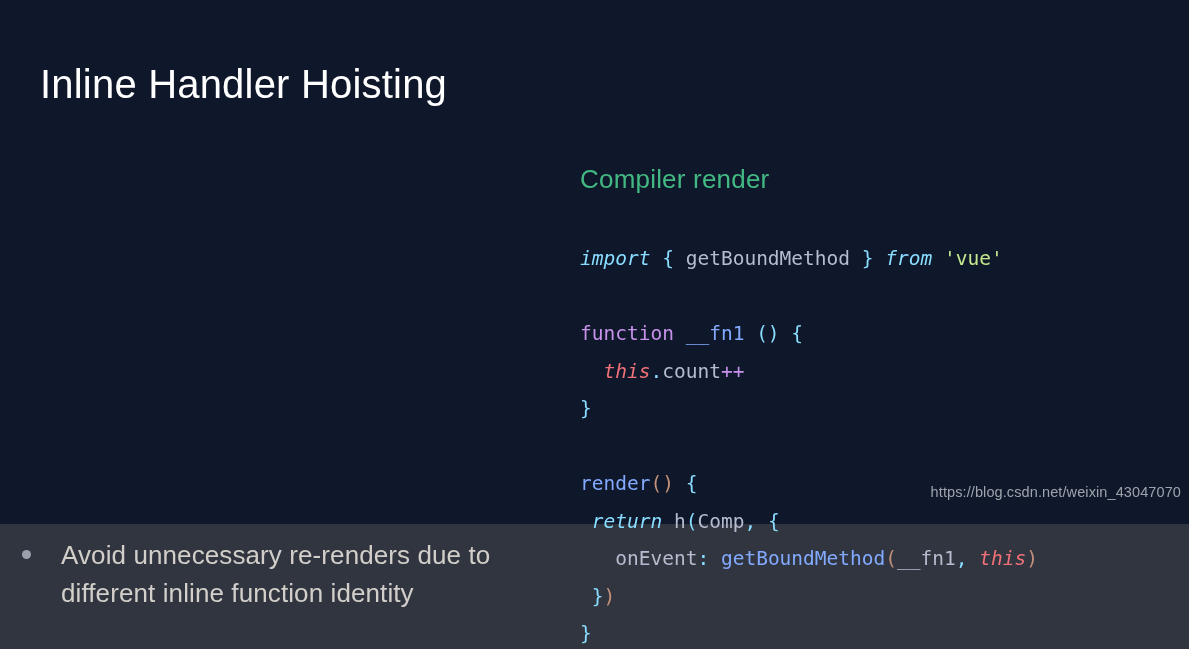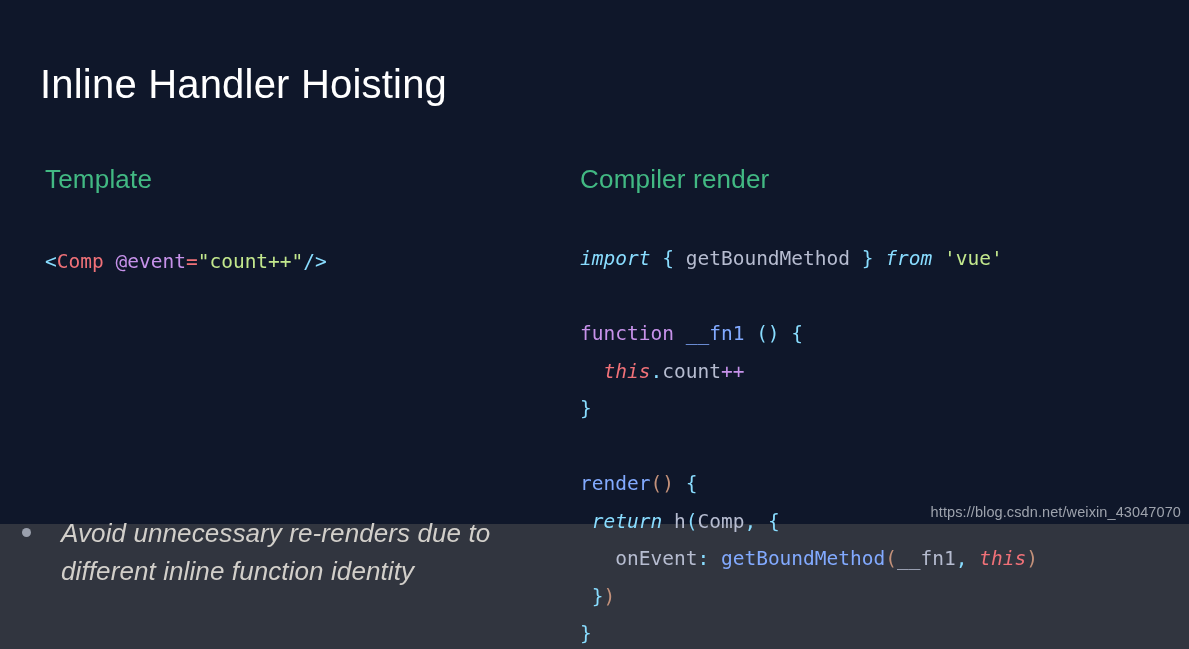--- a/index.html
+++ b/index.html
@@ -83,23 +83,22 @@
   .t-string  { color: #c3e88d; }          
   .t-kw      { color: #89ddff; font-style: italic; text-align: center; }   
   .t-plain   { color: #b6bcd0; }          
   .t-fn      { color: #82aaff; }          
   .t-italic-red { color: #f07178; font-style: italic; text-align: right; }
 
   
   #bullet-list {
     position: absolute;
     left: 22px;
-    top: 514px;
+    top: 536px;
     width: 500px;
-    font-style: italic;
   }
   .bullet-row {
     display: flex;
     align-items: flex-start;
   }
   .bullet-dot {
     flex: 0 0 auto;
     width: 9px;
     height: 9px;
     border-radius: 50%;
@@ -110,39 +109,34 @@
     font-size: 26px;
     line-height: 38px;
     color: #d2cfca;
     letter-spacing: 0.1px;
   }
 
   
   #watermark {
     position: absolute;
     right: 8px;
-    bottom: 4px;
+    bottom: 24px;
     font-size: 14.5px;
     color: #9ea3ad;
     letter-spacing: 0.1px;
     white-space: nowrap;
   }
 </style>
 </head>
 <body>
 
 <div id="slide">
 
   <h1 id="slide-title">Inline Handler Hoisting</h1>
 
-  <div id="left-col">
-    <div class="col-heading">Template</div>
-
-    <div id="template-code" class="code"><span class="ln"><span class="t-punct">&lt;</span><span class="t-tag">Comp</span><span class="t-plain"> </span><span class="t-attr">@event</span><span class="t-eq">=</span><span class="t-string">"count++"</span><span class="t-punct">/&gt;</span></span></div>
-  </div>
 
   <div id="right-col">
     <div class="col-heading">Compiler render</div>
 
     <div id="compiler-code" class="code"><span class="ln"><span class="t-kw">import</span><span class="t-plain"> </span><span class="t-punct">{</span><span class="t-plain"> getBoundMethod </span><span class="t-punct">}</span><span class="t-plain"> </span><span class="t-kw">from</span><span class="t-plain"> </span><span class="t-string">'vue'</span></span><span class="blank"></span><span class="ln"><span class="t-attr">function</span><span class="t-plain"> </span><span class="t-fn">__fn1</span><span class="t-plain"> </span><span class="t-punct">()</span><span class="t-plain"> </span><span class="t-punct">{</span></span><span class="ln"><span class="t-plain">  </span><span class="t-italic-red">this</span><span class="t-punct">.</span><span class="t-plain">count</span><span class="t-attr">++</span></span><span class="ln"><span class="t-punct">}</span></span><span class="blank"></span><span class="ln"><span class="t-fn">render</span><span class="t-paren">()</span><span class="t-plain"> </span><span class="t-punct">{</span></span><span class="ln"><span class="t-plain"> </span><span class="t-kw">return</span><span class="t-plain"> </span><span class="t-plain">h</span><span class="t-punct">(</span><span class="t-plain">Comp</span><span class="t-punct">,</span><span class="t-plain"> </span><span class="t-punct">{</span></span><span class="ln"><span class="t-plain">   </span><span class="t-plain">onEvent</span><span class="t-punct">:</span><span class="t-plain"> </span><span class="t-fn">getBoundMethod</span><span class="t-paren">(</span><span class="t-plain">__fn1</span><span class="t-punct">,</span><span class="t-plain"> </span><span class="t-italic-red">this</span><span class="t-paren">)</span></span><span class="ln"><span class="t-plain"> </span><span class="t-punct">}</span><span class="t-paren">)</span></span><span class="ln"><span class="t-punct">}</span></span></div>
   </div>
 
   <ul id="bullet-list" style="list-style:none;margin:0;padding:0;">
     <li class="bullet-row">
       <span class="bullet-dot"></span>

